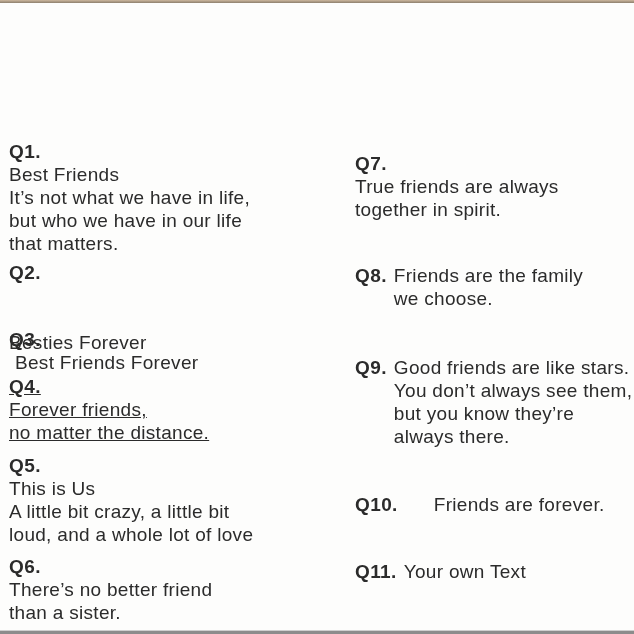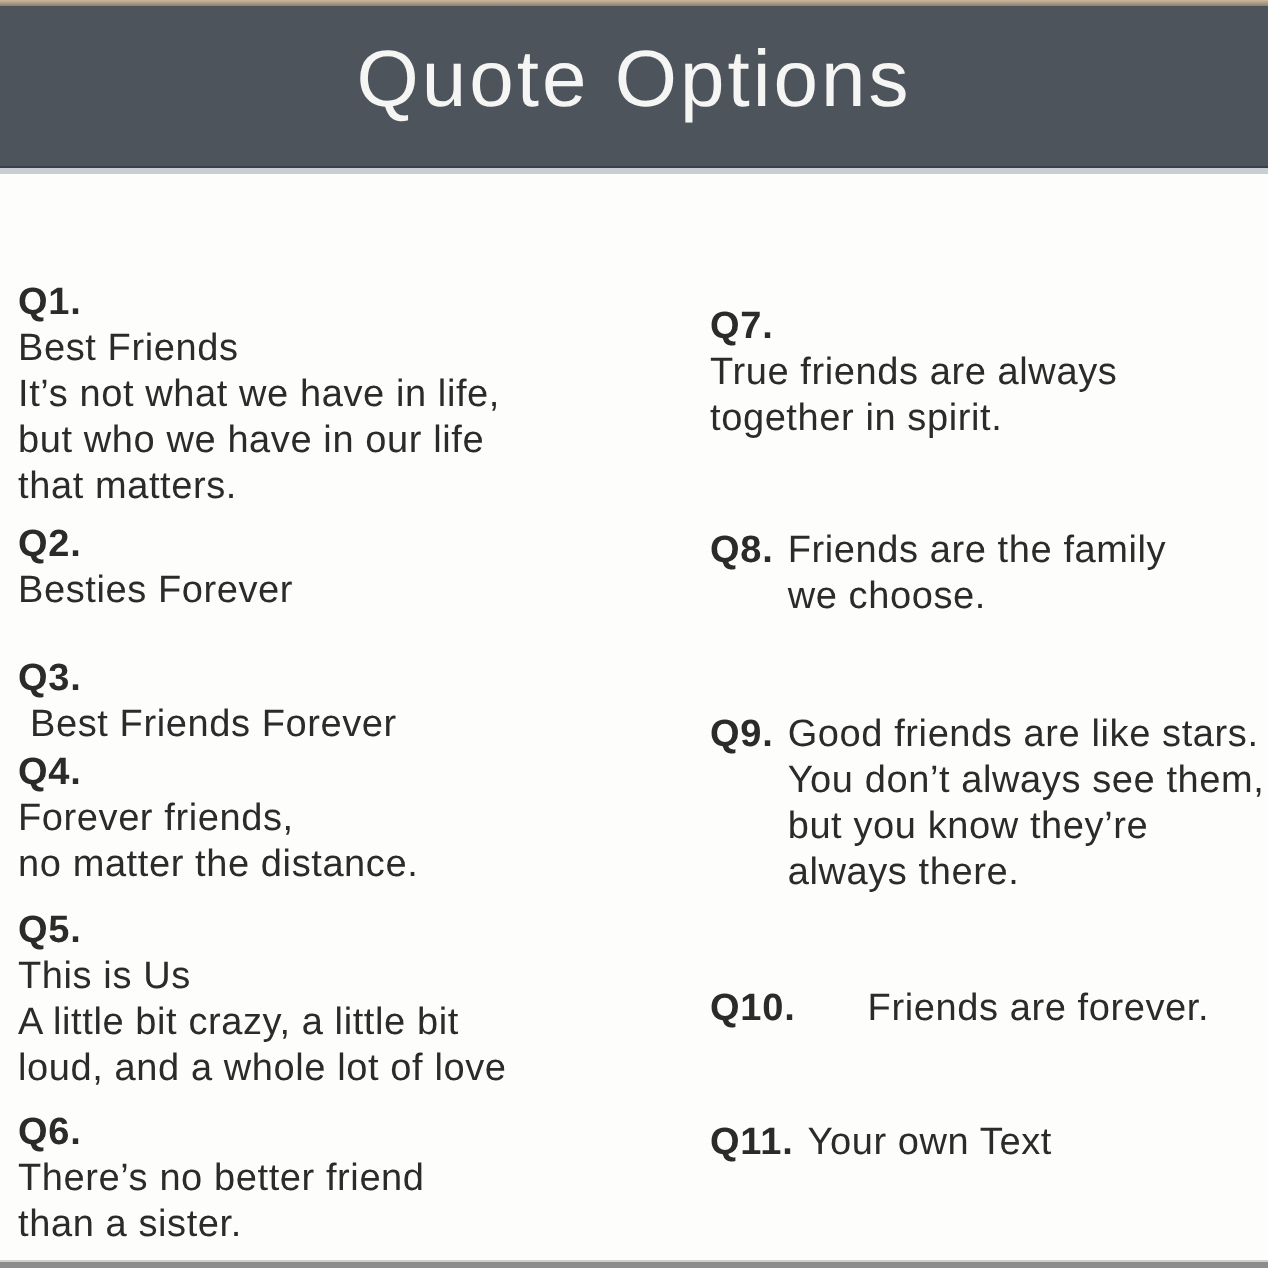--- a/index.html
+++ b/index.html
@@ -59,45 +59,42 @@
   .qtext{
     white-space:pre-line;
     letter-spacing:0.3px;
   }
   .extra-gap .qtext{padding-left:6px;}
   
   .q.c1{left:9px;flex-direction:column;}
   
   .q.c2{left:355px;}
   .q1{top:140px;}
-  .q2{top:261px;}
+  .q2{top:261px;gap:47px;}
   .q3{top:328px;}
-  .q4{top:375px;}
+  .q4{top:375px;text-decoration:underline;}
   .q5{top:454px;}
   .q6{top:555px;}
   .q7{top:152px;flex-direction:column;}
   .q8{top:264px;}
   .q9{top:356px;}
   .q10{top:493px;gap:36px;}
   .q11{top:560px;}
   .bottom-strip{
     position:absolute;left:0;right:0;bottom:0;height:4px;
     background:linear-gradient(to bottom,#cfcfcf 1px,var(--bottom-strip) 1px);
   }
 </style>
 </head>
 <body>
 
 <div class="page">
 
   <div class="top-strip"></div>
 
-  <div class="header">
-    <div class="title">Quote Options</div>
-  </div>
 
   <div class="q c1 q1">
     <span class="qlabel">Q1.</span>
     <span class="qtext">Best Friends
 It’s not what we have in life,
 but who we have in our life
 that matters.</span>
   </div>
   <div class="q c1 q2">
     <span class="qlabel">Q2.</span>

